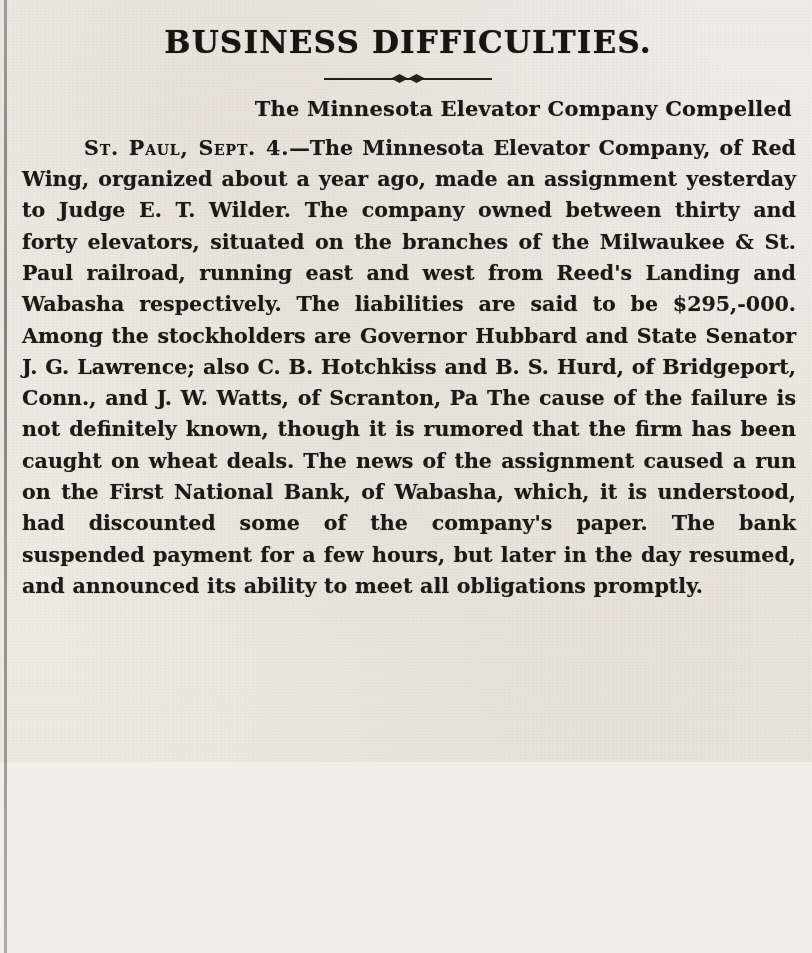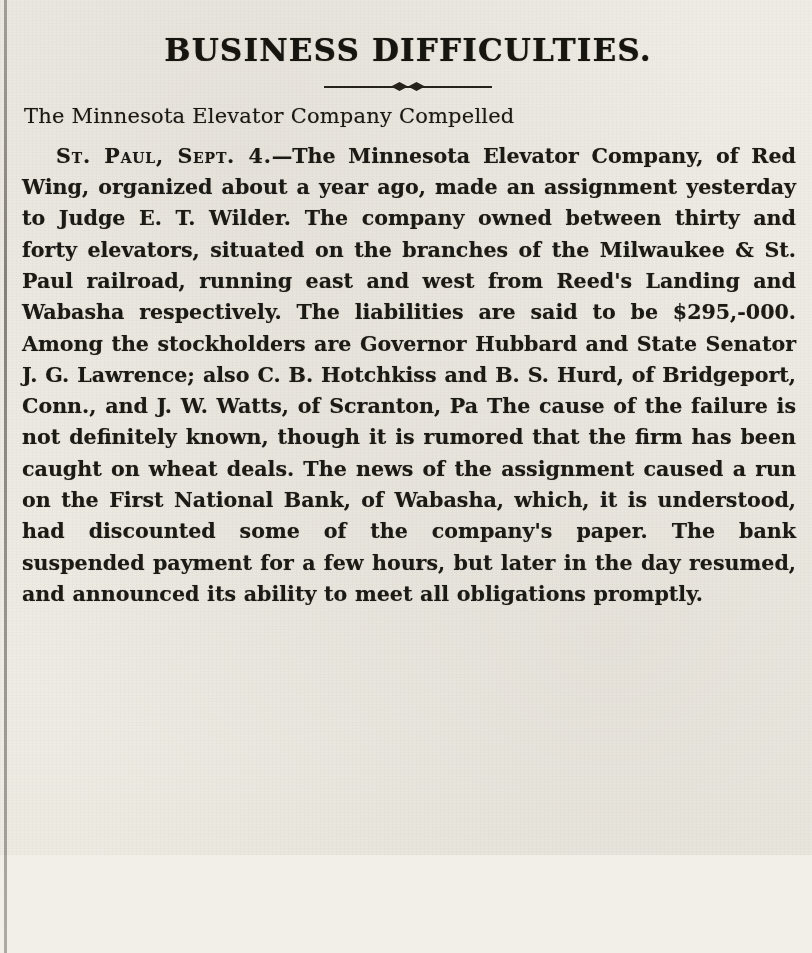--- a/index.html
+++ b/index.html
@@ -9,27 +9,27 @@
   }
   body {
     width: 812px;
     height: 953px;
     overflow: hidden;
     font-family: "Liberation Serif", serif;
   }
   #clipping {
     position: relative;
     width: 812px;
-    height: 855px;
+    height: 762px;
     background:
       radial-gradient(ellipse at 30% 20%, rgba(140,130,115,0.10) 0%, rgba(140,130,115,0) 60%),
       radial-gradient(ellipse at 75% 75%, rgba(150,140,125,0.10) 0%, rgba(150,140,125,0) 65%),
       linear-gradient(180deg, #efece5 0%, #f1eee7 40%, #edeae2 100%);
     box-sizing: border-box;
-    padding: 16px 14px 0 18px;
+    padding: 8px 14px 0 18px;
     color: #1d1b18;
   }
   
   .column-rule {
     position: absolute;
     left: 4px;
     top: 0;
     width: 3px;
     height: 953px;
     background: linear-gradient(180deg, rgba(60,55,48,0.55) 0%, rgba(60,55,48,0.78) 30%, rgba(60,55,48,0.5) 100%);
@@ -73,23 +73,23 @@
     position: absolute;
     left: 50%;
     top: 0px;
     width: 34px;
     height: 9px;
     margin-left: -17px;
     background: #262219;
     clip-path: polygon(0% 50%, 25% 0%, 50% 50%, 75% 0%, 100% 50%, 75% 100%, 50% 50%, 25% 100%);
   }
   .subhead {
-    text-align: left;
+    text-align: right;
     font-family: "DejaVu Serif", serif;
-    font-weight: normal;
+    font-weight: bold;
     font-size: 21px;
     line-height: 1.32;
     letter-spacing: 0.2px;
     margin: 0 6px 6px 6px;
     color: #1a1812;
     text-shadow: 0 0 1px rgba(30,26,20,0.4);
   }
   .subhead .line2 { display: block; }
   .body-text {
     margin: 10px 2px 0 4px;
@@ -99,20 +99,21 @@
     line-height: 1.52;
     text-align: justify;
     text-justify: inter-word;
     color: #1c1a15;
     text-shadow: 0 0 0.8px rgba(28,26,21,0.42);
     word-spacing: 0.5px;
   }
   .body-text .dateline {
     font-variant: small-caps;
     letter-spacing: 0.8px;
+    margin-left: 28px;
   }
   .body-text .indent { display: inline-block; width: 34px; }
 </style>
 </head>
 <body>
 
 <div id="clipping">
 
   <div class="column-rule"></div>
 

